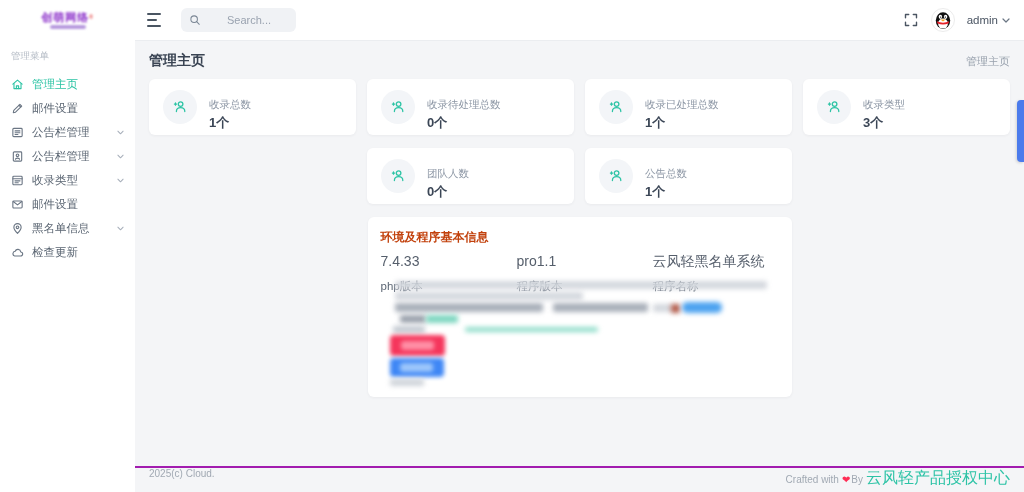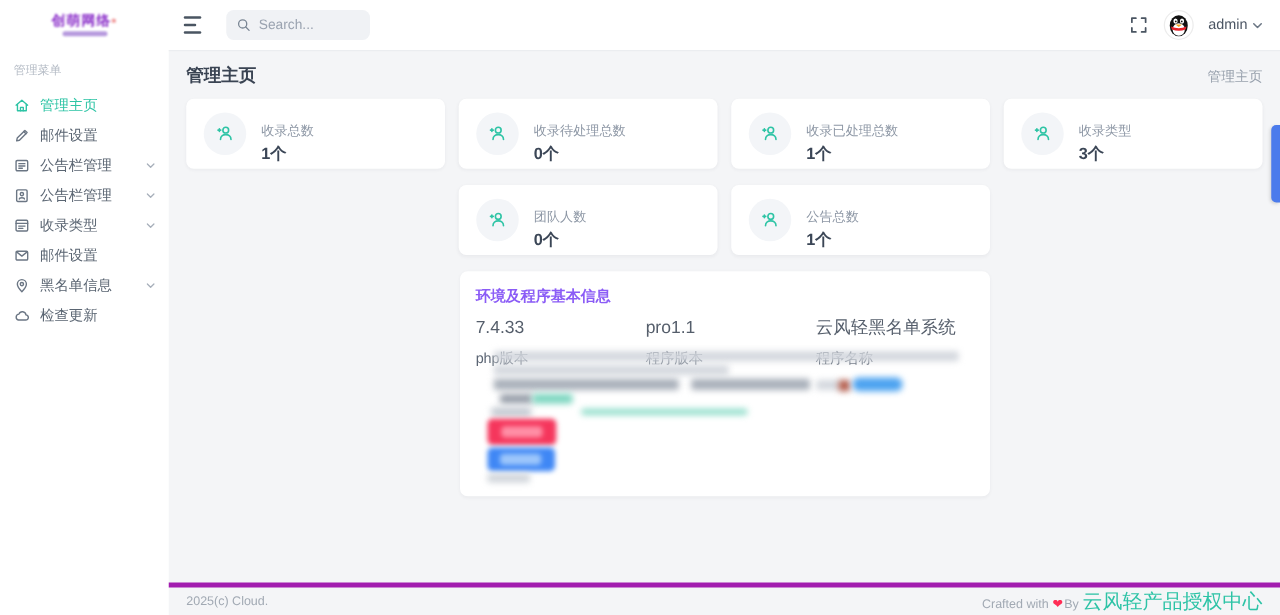--- a/index.html
+++ b/index.html
@@ -12,21 +12,21 @@
   .logo { width:135px; height:40px; display:flex; flex-direction:column; align-items:center; justify-content:center; }
   .logo-title { font-size:11px; font-weight:700; color:#8b2fc9; letter-spacing:1px; filter:blur(0.9px); white-space:nowrap; line-height:11px; }
   .logo-badge { font-size:5px; color:#e23a3a; vertical-align:top; filter:blur(0.5px); }
   .logo-sub { margin-top:2px; width:36px; height:4px; border-radius:2px; background:#b79ade; filter:blur(1px); }
   .topbar-left { display:flex; align-items:center; height:40px; }
   .hamburger { width:18px; height:14px; margin-left:12px; display:flex; flex-direction:column; justify-content:space-between; cursor:pointer; }
   .hamburger span { display:block; height:2px; border-radius:1px; background:#4a5562; }
   .hamburger span:nth-child(1){ width:14px; }
   .hamburger span:nth-child(2){ width:10px; }
   .hamburger span:nth-child(3){ width:14px; }
-  .searchbox { margin-left:16px; width:115px; height:24px; background:#f0f2f5; border-radius:6px; display:flex; align-items:center; padding:0 8px; }
+  .searchbox { margin-left:16px; width:115px; height:24px; background:#f0f2f5; border-radius:6px; display:flex; align-items:center; padding:0 8px;gap:20px; }
   .searchbox svg { flex:0 0 auto; }
   .searchbox input { border:0; outline:0; background:transparent; width:80px; margin-left:6px; font-size:11px; color:#4a5562; font-family:inherit; }
   .searchbox input::placeholder { color:#9aa3b0; }
   .topbar-right { margin-left:auto; display:flex; align-items:center; padding-right:14px; gap:12px; }
   .fullscreen-btn { width:16px; height:16px; display:flex; align-items:center; justify-content:center; cursor:pointer; }
   .avatar { width:24px; height:24px; border-radius:50%; background:#fff; border:1px solid #ececec; overflow:hidden; display:flex; align-items:center; justify-content:center; cursor:pointer; }
   .user-dd { display:flex; align-items:center; gap:4px; cursor:pointer; }
   .user-name { font-size:11.5px; color:#4b5563; }
 
   
@@ -46,37 +46,37 @@
   .breadcrumb { font-size:11px; color:#98a1ad; }
 
   .cards { display:flex; flex-wrap:wrap; justify-content:center; gap:13px 11px; padding:0 13px; }
   .stat-card { width:207px; height:56px; background:#fff; border-radius:6px; box-shadow:0 1px 3px rgba(30,40,60,.05); display:flex; align-items:center; padding:0 0 0 14px; }
   .stat-ic { width:34px; height:34px; border-radius:50%; background:#f3f5f8; display:flex; align-items:center; justify-content:center; color:#2ec4a5; flex:0 0 auto; }
   .stat-txt { margin-left:12px; }
   .stat-label { font-size:10.5px; color:#8d97a5;margin-top:16px; }
   .stat-value { font-size:13px; color:#3b4656; font-weight:600; margin-top:2px; }
 
   .info-panel { position:relative; width:424px; height:180px; margin:13px auto 0 auto; background:#fff; border-radius:6px; box-shadow:0 1px 3px rgba(30,40,60,.05); padding:12px 14px 0 13px; }
-  .info-title { font-size:12px; font-weight:700; color:#8b5cf6; }
+  .info-title { font-size:12px; font-weight:700; color:#c2410c; }
   .info-grid { display:grid; grid-template-columns:136px 136px 1fr; margin-top:7px; }
   .info-grid .val { font-size:14px; color:#555e6b; }
   .info-grid-labels { margin-top:8px; }
   .info-grid .lab { font-size:11.5px; color:#5b6573; }
 
   .blur-zone { position:absolute; left:0; top:0; width:424px; height:180px; pointer-events:none; }
   .bb { position:absolute; filter:blur(2.5px); border-radius:2px; }
   .bb-redbtn { background:#f5365c; border-radius:4px; filter:blur(2.2px); }
   .bb-redbtn .inner, .bb-bluebtn .inner { position:absolute; left:20%; top:28%; width:60%; height:44%; border-radius:3px; }
   .bb-redbtn .inner { background:#ff8fa6; }
   .bb-bluebtn { background:#3f87f5; border-radius:4px; filter:blur(2.2px); }
   .bb-bluebtn .inner { background:#9cc6fb; }
 
   .edge-btn { position:absolute; right:0; top:100px; width:7px; height:62px; background:#4b7bec; border-radius:4px 0 0 4px; cursor:pointer; box-shadow:-1px 1px 3px rgba(0,0,0,.15); }
 
-  .footer { position:absolute; left:0; bottom:0; width:100%; height:26px; display:flex; align-items:center; justify-content:space-between; padding:0 14px; border-top:4px solid #a21caf; }
+  .footer { position:absolute; left:0; bottom:0; width:100%; height:26px; display:flex; align-items:flex-start; justify-content:space-between; padding:0 14px; border-top:2px solid #a21caf; }
   .footer, .footer span { font-size:10px; color:#a1a9b3; }
   .footer .heart { color:#ff2d55; font-size:10px; margin:0 1px 0 3px; }
   .footer-right a { color:#2dc3a6; text-decoration:none; margin-left:3px; font-size:16px; }
 </style>
 </head>
 <body>
 
 <div class="app">
 
   <div class="topbar">

